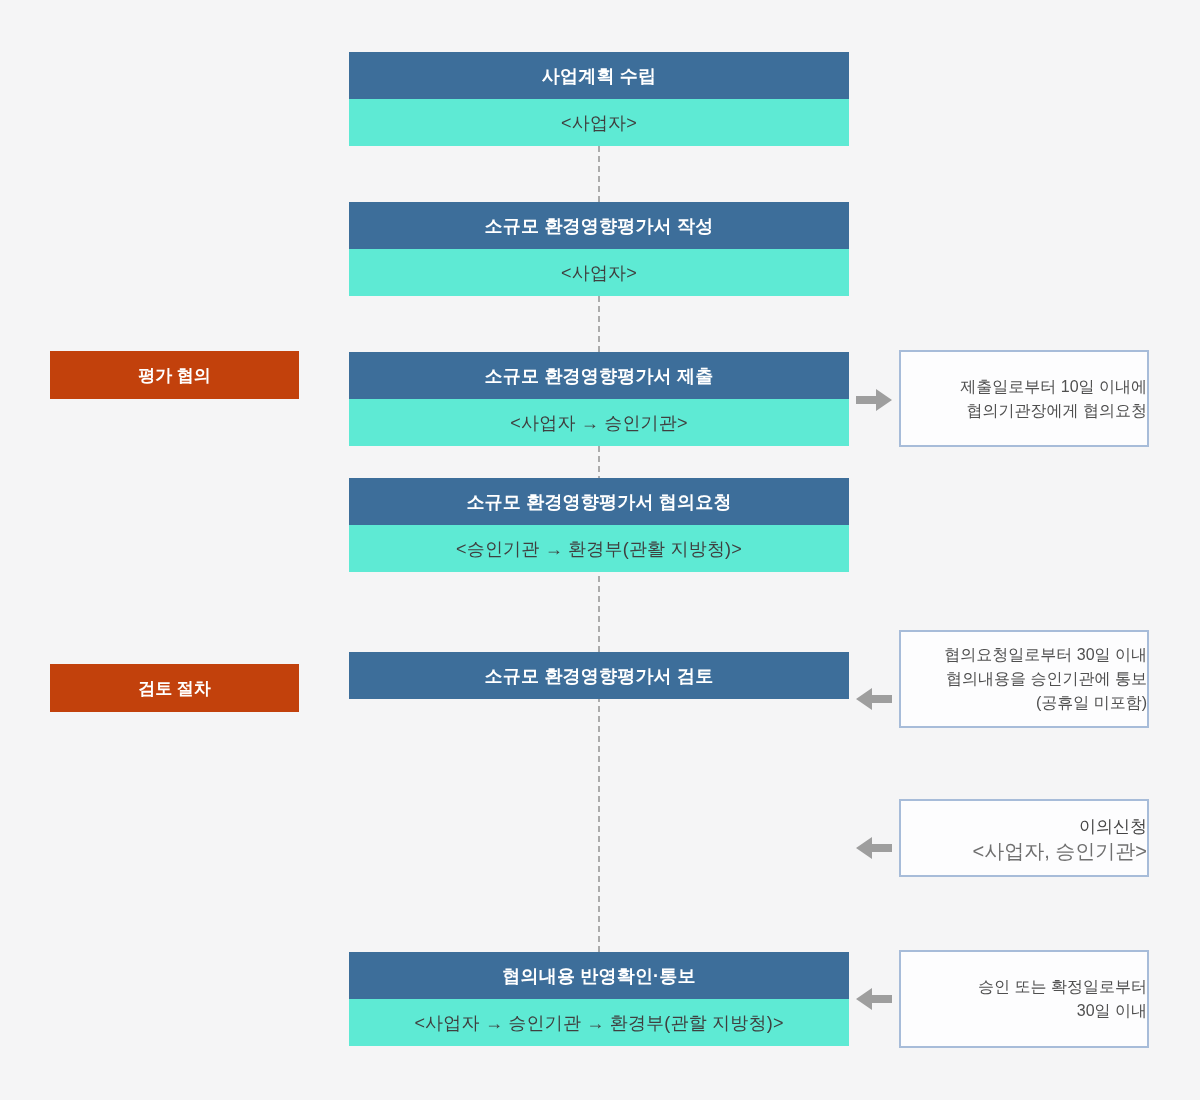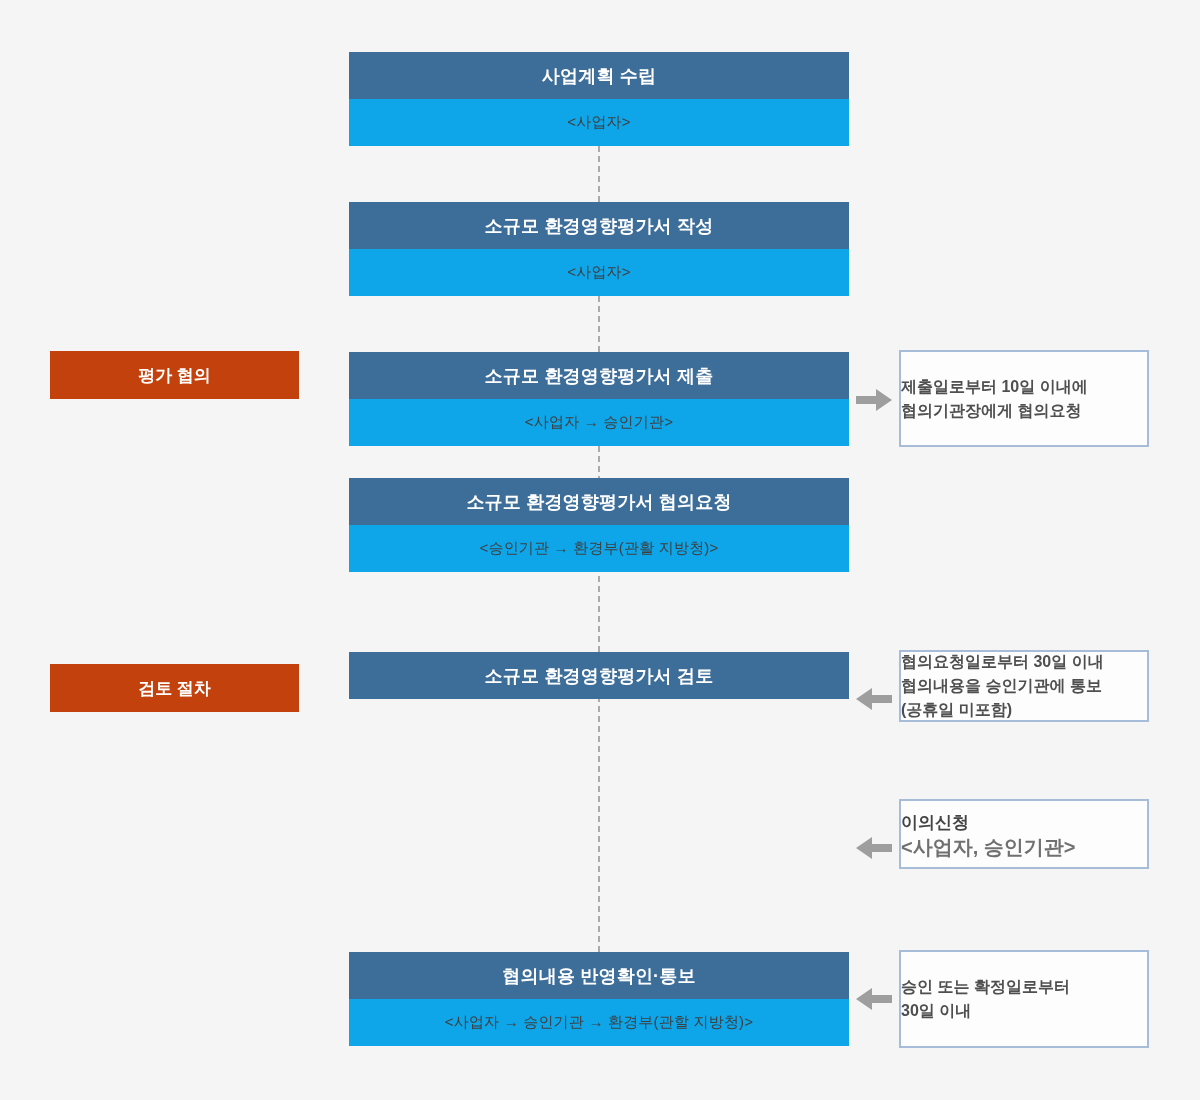--- a/index.html
+++ b/index.html
@@ -38,23 +38,23 @@
     color: #ffffff;
     font-size: 18px;
     font-weight: bold;
     display: flex;
     align-items: center;
     justify-content: center;
     letter-spacing: 0.2px;
   }
   .step .body {
     height: 47px;
-    background: #0ea5e9;
+    background: #5eead4;
     color: #3f3f3f;
-    font-size: 15px;
+    font-size: 18px;
     display: flex;
     align-items: center;
     justify-content: center;
     letter-spacing: 0.2px;
   }
   
   .phase {
     position: absolute;
     left: 50px;
     width: 249px;
@@ -71,28 +71,27 @@
   
   .callout {
     position: absolute;
     left: 899px;
     width: 250px;
     background: #fdfdfe;
     border: 2px solid #a7bcd9;
     box-sizing: border-box;
     display: flex;
     flex-direction: column;
-    align-items: flex-start;
+    align-items: flex-end;
     justify-content: center;
     text-align: center;
     color: #4f4f4f;
     font-size: 16px;
     line-height: 24px;
     z-index: 1;
-    font-weight: bold;
   }
   .callout .title-line {
     font-size: 17px;
     color: #444444;
     line-height: 26px;
   }
   .callout .sub-line {
     font-size: 20px;
     color: #707070;
     line-height: 22px;
@@ -171,27 +170,27 @@
     <svg width="36" height="24" viewBox="0 0 36 24">
       <polygon points="36,8 16,8 16,1 0,12 16,23 16,16 36,16" fill="#9e9e9e"></polygon>
     </svg>
   </div>
 
   <div class="callout" style="top:350px; height:97px">
     <div>제출일로부터 10일 이내에</div>
     <div>협의기관장에게 협의요청</div>
   </div>
 
-  <div class="callout" style="top:650px; height:72px">
+  <div class="callout" style="top:630px; height:98px">
     <div>협의요청일로부터 30일 이내</div>
     <div>협의내용을 승인기관에 통보</div>
     <div>(공휴일 미포함)</div>
   </div>
 
-  <div class="callout" style="top:799px; height:70px">
+  <div class="callout" style="top:799px; height:78px">
     <div class="title-line">이의신청</div>
     <div class="sub-line">&lt;사업자, 승인기관&gt;</div>
   </div>
 
   <div class="callout" style="top:950px; height:98px">
     <div>승인 또는 확정일로부터</div>
     <div>30일 이내</div>
   </div>
 
 </div>

